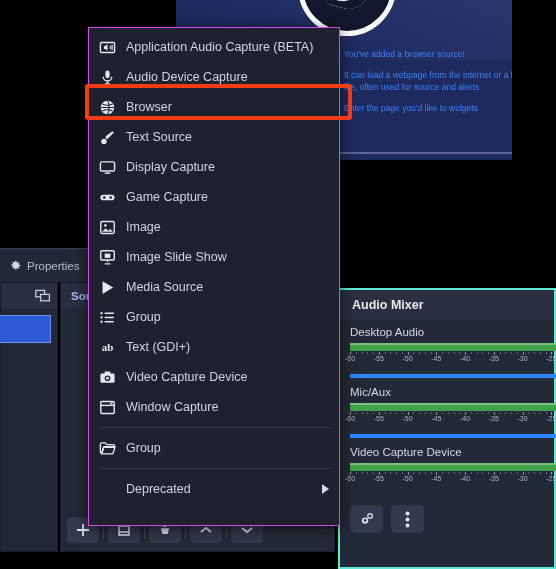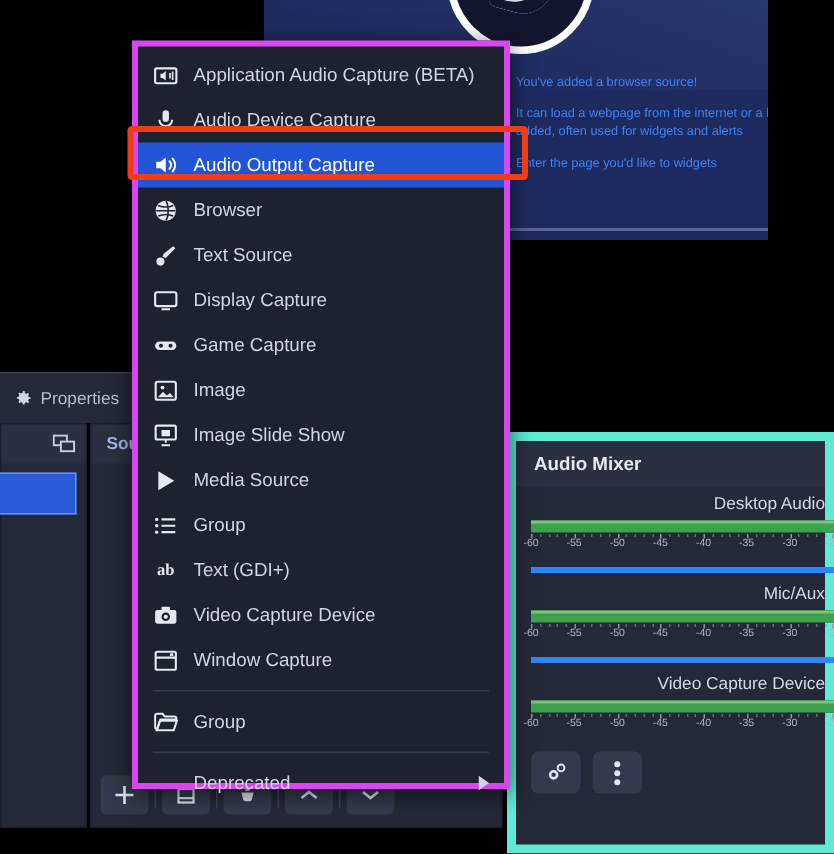--- a/index.html
+++ b/index.html
@@ -75,27 +75,27 @@
   }
   .tb-btn {
     width: 32px; height: 26px; border-radius: 4px; background: #333a4b;
     display: flex; align-items: center; justify-content: center; color: #ccd2e0;
   }
   .tb-sep { width: 1px; height: 18px; background: #3d4456; }
 
   
   .mixer-panel {
     position: absolute; left: 338px; top: 288px; width: 218px; height: 281px;
-    background: #232936; border: 6px solid #5eead4;
+    background: #232936; border: 2px solid #5eead4;
   }
   .mixer-head {
     height: 30px; background: #2a3040; display: flex; align-items: center; padding-left: 12px;
   }
   .mixer-head-label { font-size: 12.5px; font-weight: bold; color: #e6e9f0; }
-  .mixer-body { padding: 6px 0 0 10px; text-align: right; }
+  .mixer-body { padding: 6px 0 0 10px; }
   .ch { margin-bottom: 8px; }
   .ch-name { font-size: 11.5px; color: #d4d9e4; margin-bottom: 5px; }
   .meter { position: relative; width: 230px; height: 8px; background: #161a24; }
   .meter-fill { position: absolute; left: 0; top: 0; height: 100%; background: #3fa34d; }
   .meter-fill::after {
     content:""; position:absolute; left:0; top:0; height:2px; width:100%; background:#7cc47c;
   }
   .ticks { position: relative; width: 230px; height: 13px; margin-top: 1px; }
   .ticks .tk { position: absolute; top: 0; width: 1px; height: 3px; background: #8b93a6; }
   .ticks .tl {
@@ -108,21 +108,21 @@
     position: absolute; left: 10px; bottom: 34px; display: flex; gap: 8px;
   }
   .mx-btn {
     width: 33px; height: 28px; border-radius: 5px; background: #333a4b;
     display: flex; align-items: center; justify-content: center; color: #ccd2e0;
   }
 
   
   .ctx-menu {
     position: absolute; left: 88px; top: 27px; width: 252px; height: 499px;
-    background: #1d222e; border: 4px solid #d946ef;
+    background: #1d222e; border: 1px solid #d946ef;
     box-shadow: 0 3px 14px rgba(0,0,0,.6);
     padding: 4px 0; z-index: 50;
   }
   .mi {
     position: relative; display: flex; align-items: center; height: 30px;
     padding-left: 10px; gap: 10px; color: #cfd5e2; font-size: 12.5px; cursor: default;
   }
   .mi .ico {
     width: 17px; height: 17px; display: flex; align-items: center; justify-content: center;
     color: #e4e8f1; flex: 0 0 17px;
@@ -143,21 +143,21 @@
 
 <div id="app">
 
   <div class="preview-canvas">
     <div class="preview-bg-tri"></div>
     <div class="obs-logo"></div>
     <div class="preview-text">
       <div class="ln">You've added a browser source!</div>
       <div class="sp"></div>
       <div class="ln">It can load a webpage from the internet or a local</div>
-      <div class="ln">added, often used for widgets and alerts</div>
+      <div class="ln">file, often used for source and alerts</div>
       <div class="sp"></div>
       <div class="ln">Enter the page you'd like to widgets</div>
     </div>
   </div>
   <div class="preview-rule"></div>
 
   <div class="props-window">
     <span class="ico">
       <svg width="13" height="13" viewBox="0 0 24 24" fill="#d2d7e3">
         <path d="M12 8a4 4 0 100 8 4 4 0 000-8zm0 6a2 2 0 110-4 2 2 0 010 4z"></path>
@@ -412,29 +412,20 @@
       </div>
       <div class="mi">
         <span class="ico">
           <svg width="17" height="17" viewBox="0 0 24 24">
             <rect x="9" y="2" width="6" height="11" rx="3" fill="currentColor"></rect>
             <path d="M6 11a6 6 0 0012 0M12 17v4M8.5 21h7" fill="none" stroke="currentColor" stroke-width="1.9"></path>
           </svg>
         </span>
         <span>Audio Device Capture</span>
       </div>
-      <div class="mi selected">
-        <span class="ico">
-          <svg width="18" height="18" viewBox="0 0 24 24">
-            <path d="M3 9v6h4l5 4V5L7 9H3z" fill="currentColor"></path>
-            <path d="M15.5 8.5a5 5 0 010 7M18.5 6a9 9 0 010 12" fill="none" stroke="currentColor" stroke-width="1.9" stroke-linecap="round"></path>
-          </svg>
-        </span>
-        <span>Audio Output Capture</span>
-      </div>
       <div class="mi">
         <span class="ico">
           <svg width="17" height="17" viewBox="0 0 24 24">
             <circle cx="12" cy="12" r="9.5" fill="currentColor"></circle>
             <path d="M12 3c3 3 3 15 0 18M3 12h18M5 7c4 2 10 2 14 0M5 17c4-2 10-2 14 0" fill="none" stroke="#1d222e" stroke-width="1.5"></path>
           </svg>
         </span>
         <span>Browser</span>
       </div>
       <div class="mi">

